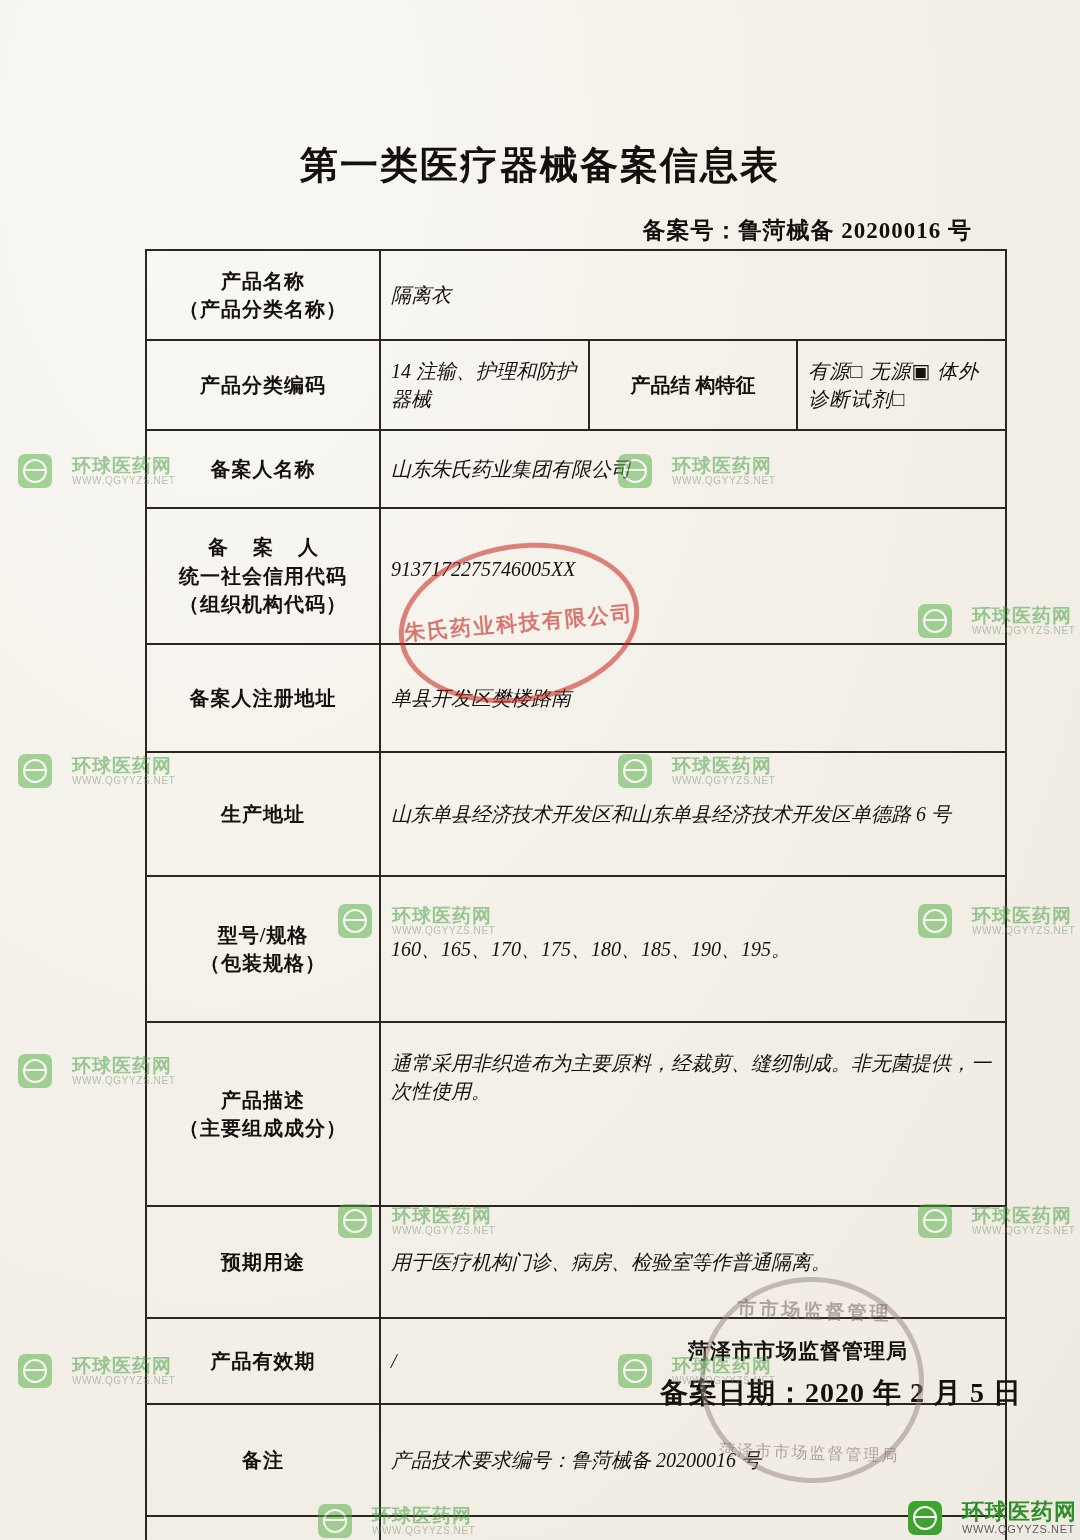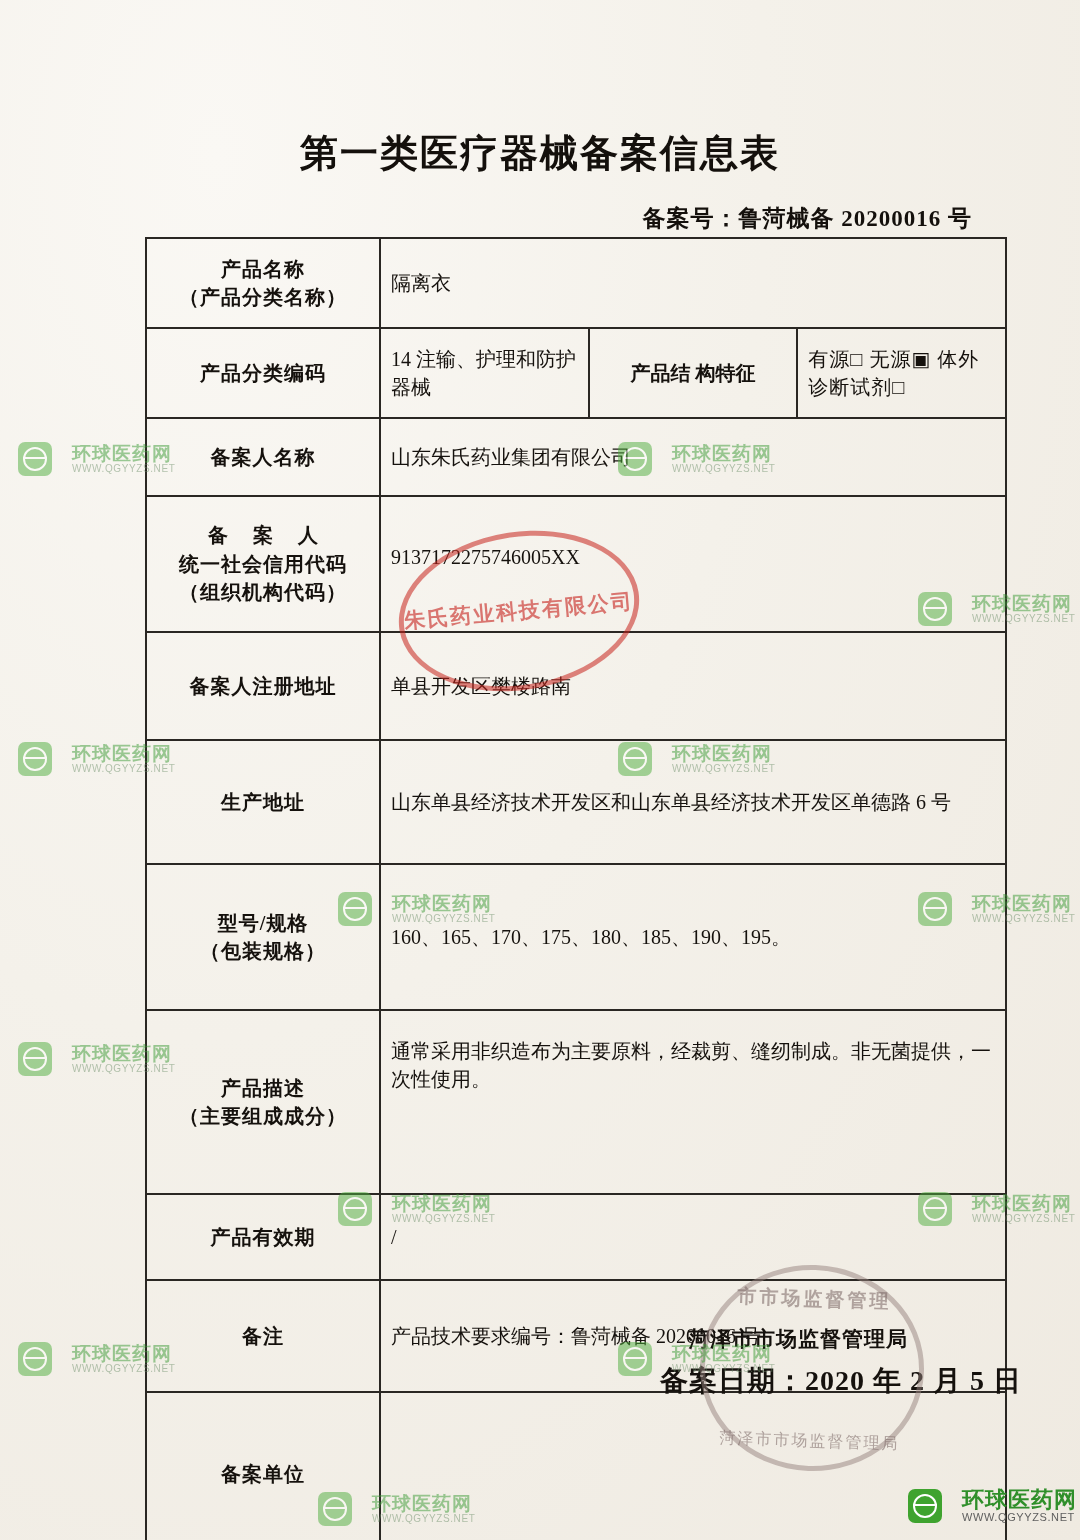--- a/index.html
+++ b/index.html
@@ -17,20 +17,21 @@
   
   .paper {
     position: absolute;
     inset: 0;
     background:
       radial-gradient(ellipse at 20% 10%, #faf8f4 0%, #f4f1ea 45%, #efeae1 100%);
   }
   .page {
     position: absolute;
     inset: 0;
+    margin-top: 12px;
   }
 
   
   .doc-title {
     position: absolute;
     top: 128px;
     left: 0;
     width: 100%;
     text-align: center;
     font-size: 38px;
@@ -70,20 +71,21 @@
   .label-cell {
     width: 212px;
     text-align: center;
     font-weight: bold;
     letter-spacing: 1px;
   }
   .label-cell .l2 { display: block; }
   .value-cell {
     text-align: left;
     padding-left: 14px;
+    font-style: italic;
   }
   .mid-label {
     width: 112px;
     text-align: center;
     font-weight: bold;
     line-height: 1.3;
   }
   .spread {
     letter-spacing: 10px;
     padding-left: 10px;
@@ -304,20 +306,24 @@
       </tr>
 
       <tr>
         <td class="label-cell" style="height:168px">
           <span class="l2">产品描述</span>
           <span class="l2">（主要组成成分）</span>
         </td>
         <td class="value-cell" colspan="3" style="vertical-align:top; padding-top:26px">通常采用非织造布为主要原料，经裁剪、缝纫制成。非无菌提供，一次性使用。</td>
       </tr>
 
+      <tr>
+        <td class="label-cell h-tall-8">预期用途</td>
+        <td class="value-cell" colspan="3">用于医疗机构门诊、病房、检验室等作普通隔离。</td>
+      </tr>
 
       <tr>
         <td class="label-cell h-tall-7">产品有效期</td>
         <td class="value-cell slash" colspan="3">/</td>
       </tr>
 
       <tr>
         <td class="label-cell h-tall-8">备注</td>
         <td class="value-cell" colspan="3">产品技术要求编号：鲁菏械备 20200016 号</td>
       </tr>

